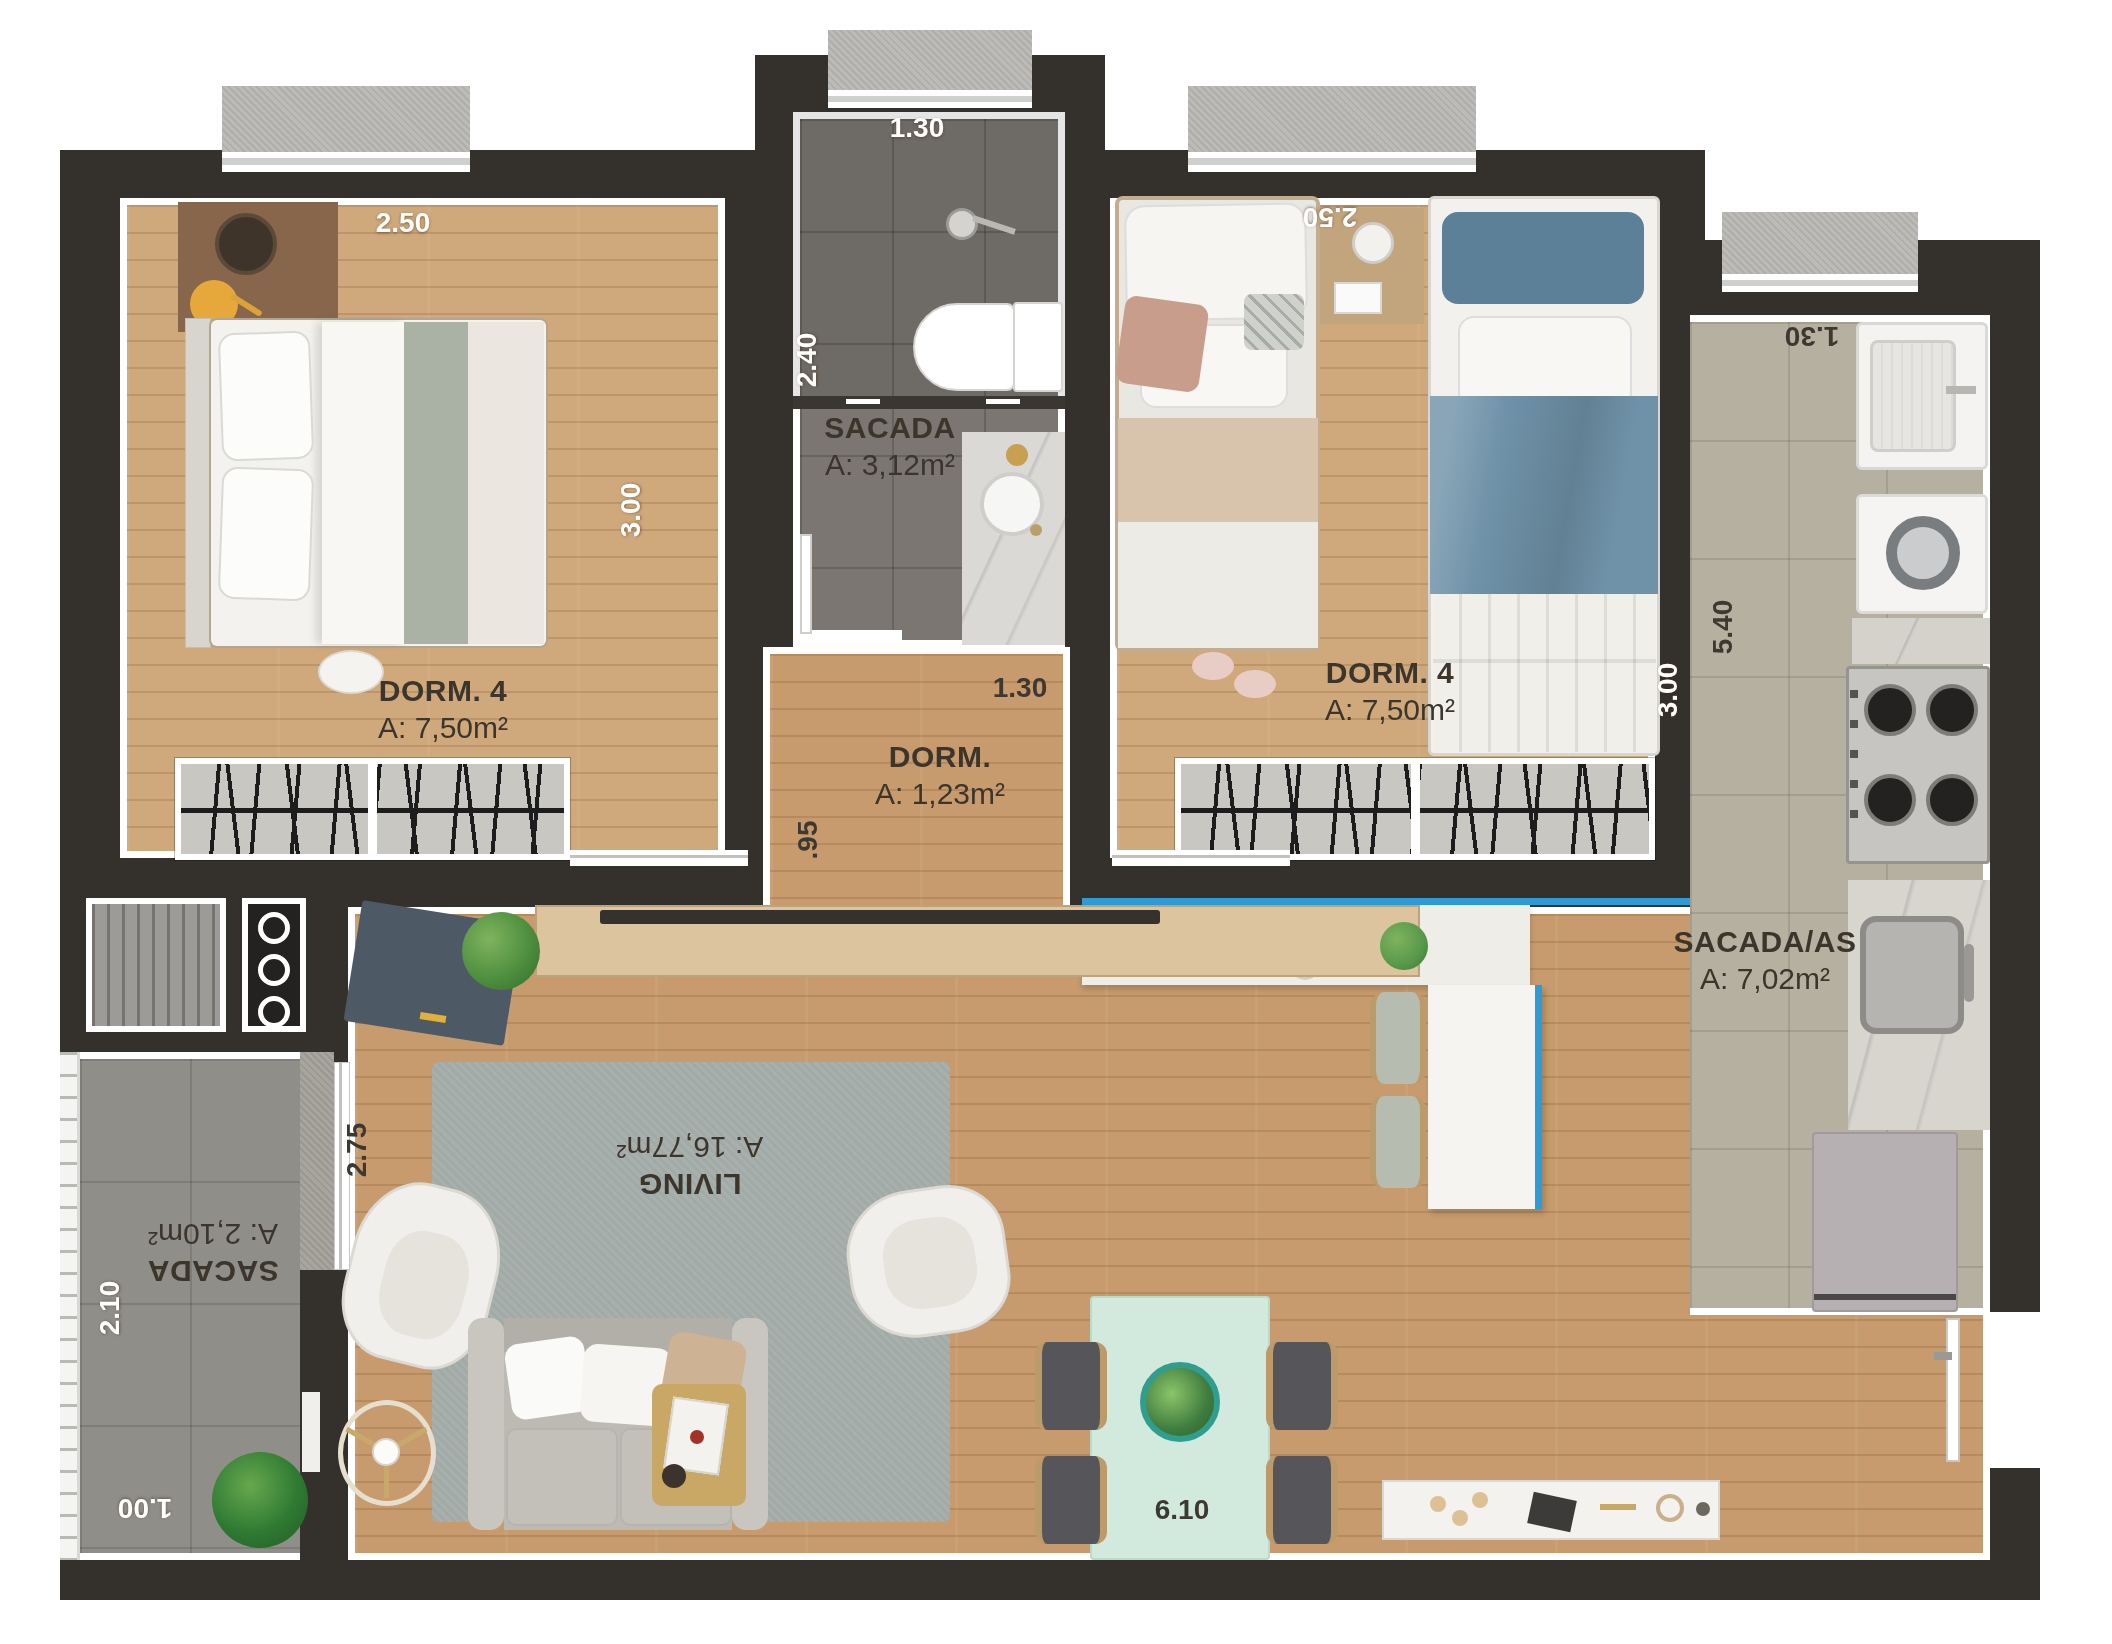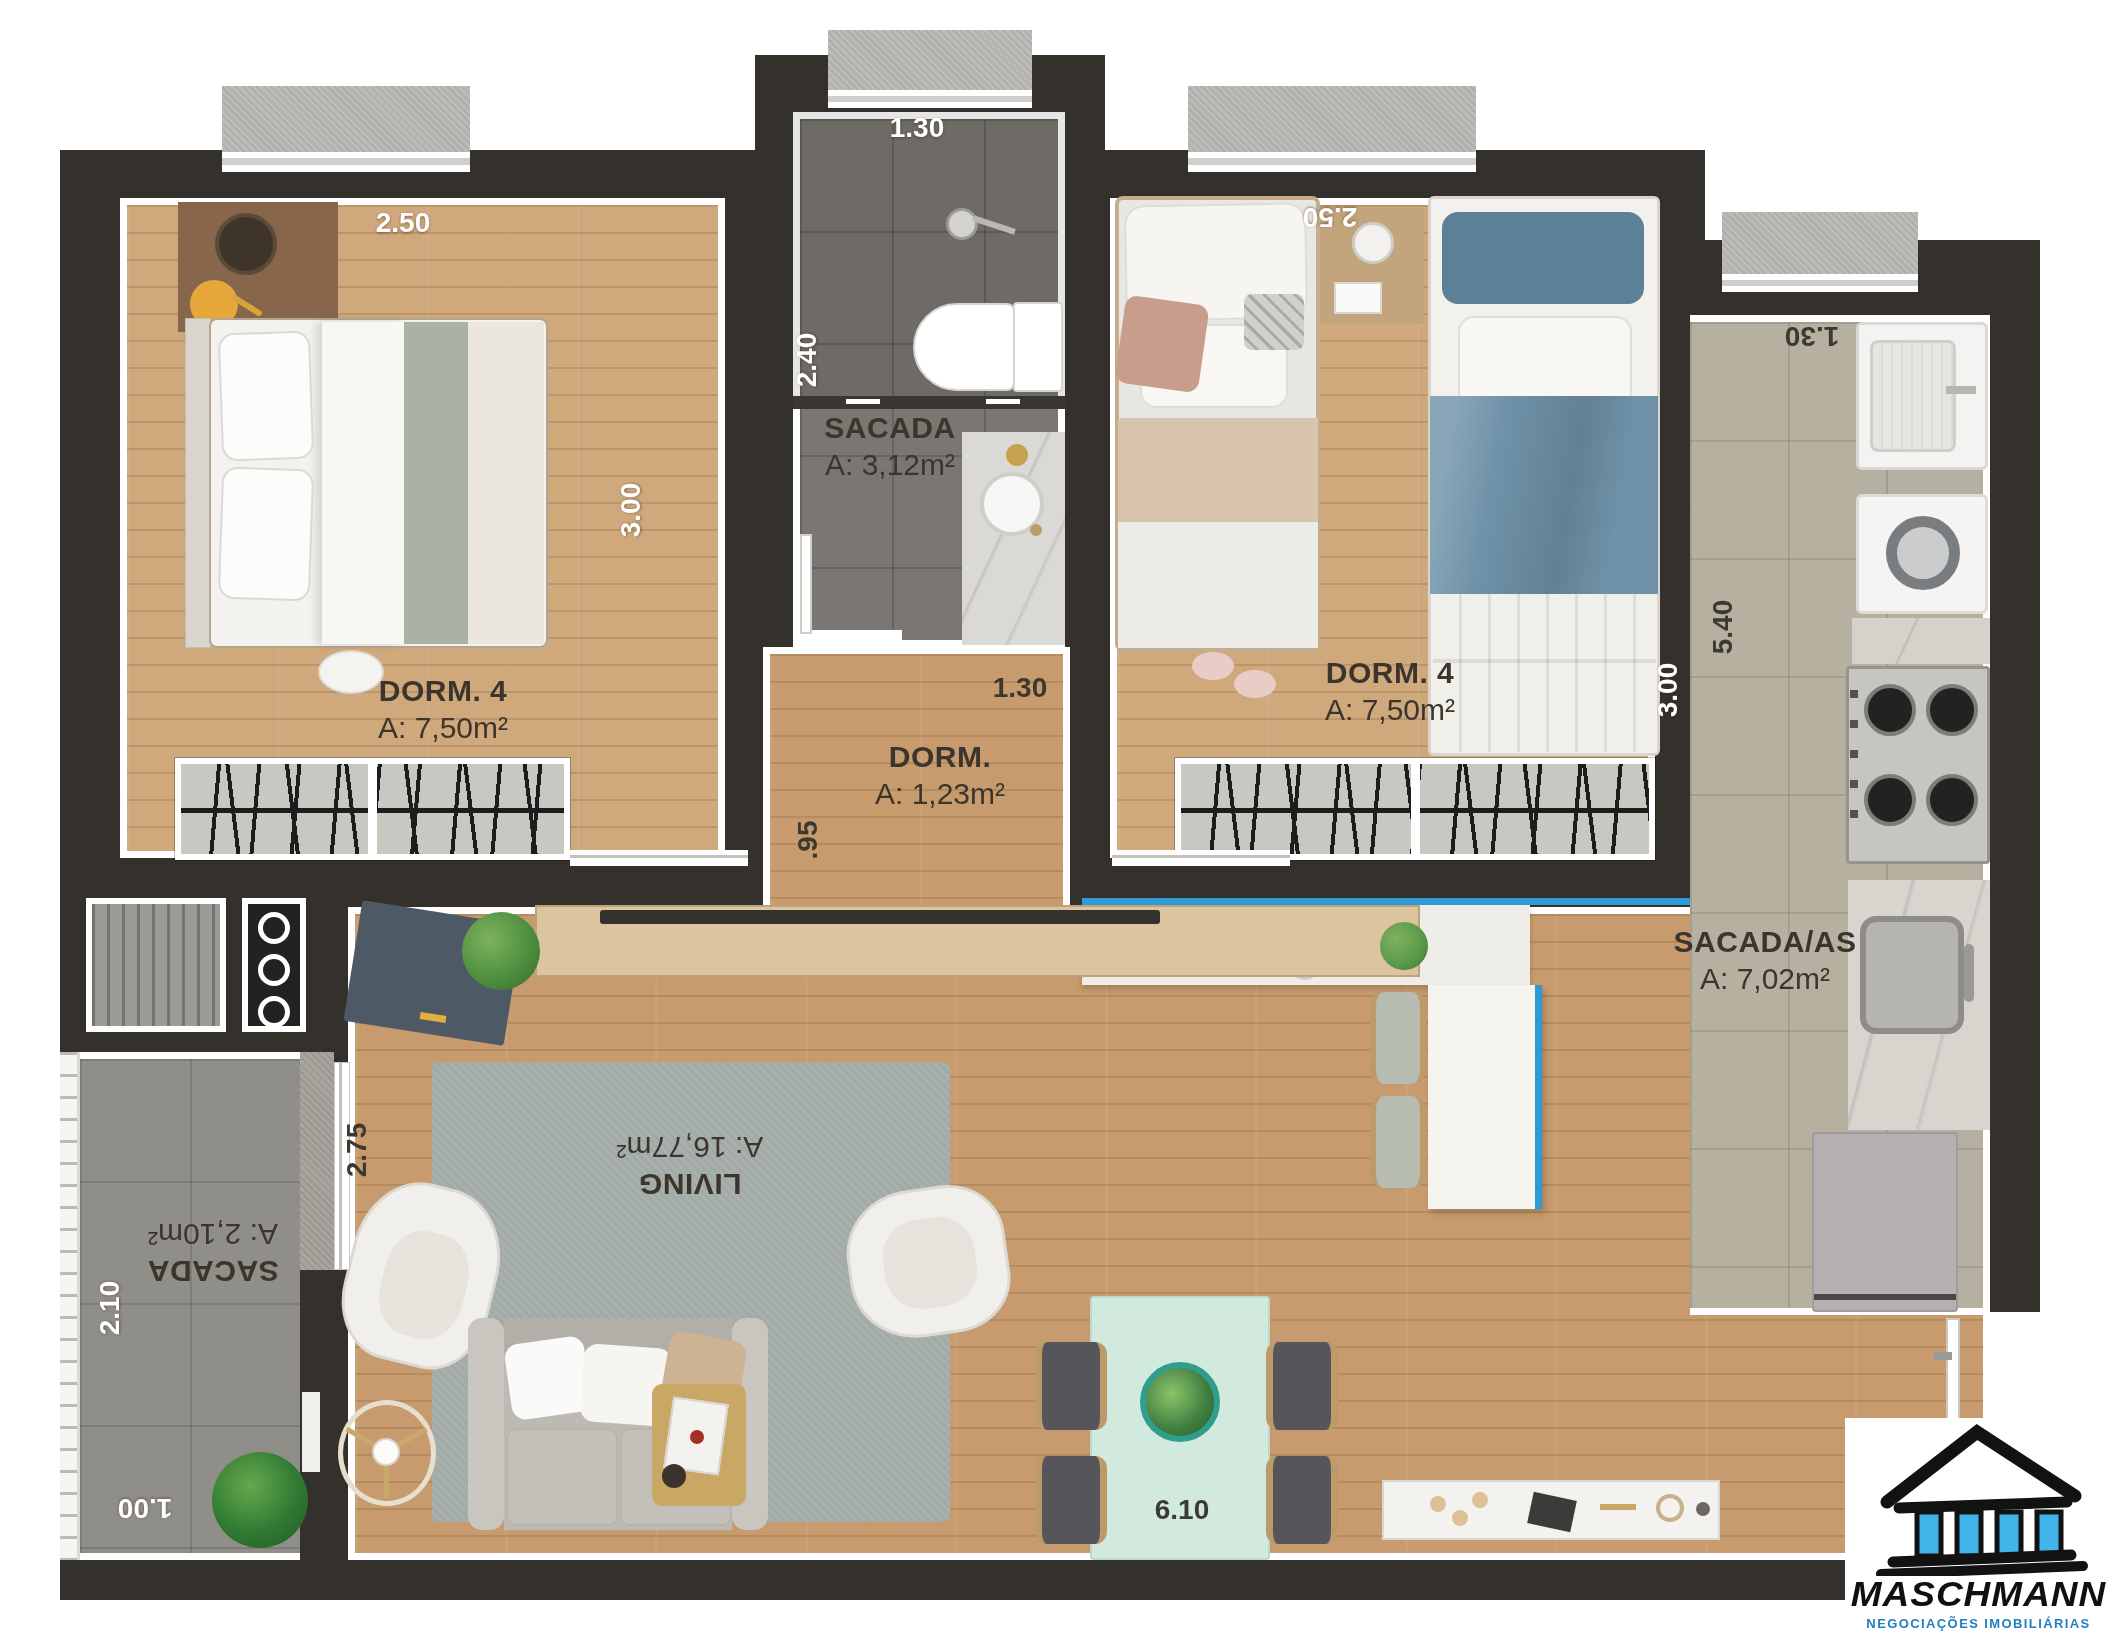--- a/index.html
+++ b/index.html
@@ -240,28 +240,14 @@
   <div class="a dim dw cv" style="left:807px;top:360px">2.40</div>
   <div class="a dim dw cv" style="left:1668px;top:690px">3.00</div>
   <div class="a dim dd cv" style="left:1723px;top:627px">5.40</div>
   <div class="a dim dd c" style="left:1020px;top:688px">1.30</div>
   <div class="a dim dd cv" style="left:808px;top:840px">.95</div>
   <div class="a dim dd cv" style="left:357px;top:1150px">2.75</div>
   <div class="a dim dw cv" style="left:110px;top:1308px">2.10</div>
   <div class="a dim dw cf" style="left:145px;top:1508px">1.00</div>
   <div class="a dim dd c" style="left:1182px;top:1510px">6.10</div>
 
-  <div id="logo" class="a" style="left:1845px;top:1418px;width:267px;height:226px">
-    <svg width="240" height="158" viewBox="0 0 240 158">
-      <path d="M28 84 L118 14 L216 78" fill="none" stroke="#121212" stroke-width="13" stroke-linecap="round"></path>
-      <path d="M40 90 L208 84" fill="none" stroke="#121212" stroke-width="11" stroke-linecap="round"></path>
-      <rect x="58" y="94" width="24" height="44" fill="#41b4ea" stroke="#121212" stroke-width="5"></rect>
-      <rect x="98" y="94" width="24" height="44" fill="#41b4ea" stroke="#121212" stroke-width="5"></rect>
-      <rect x="138" y="94" width="24" height="44" fill="#41b4ea" stroke="#121212" stroke-width="5"></rect>
-      <rect x="178" y="94" width="24" height="44" fill="#41b4ea" stroke="#121212" stroke-width="5"></rect>
-      <path d="M34 144 L212 137" fill="none" stroke="#121212" stroke-width="11" stroke-linecap="round"></path>
-      <path d="M22 156 L224 148" fill="none" stroke="#121212" stroke-width="10" stroke-linecap="round"></path>
-    </svg>
-    <div class="brand">MASCHMANN</div>
-    <div class="tag">NEGOCIAÇÕES IMOBILIÁRIAS</div>
-  </div>
 
 </div>
 
 </body></html>

